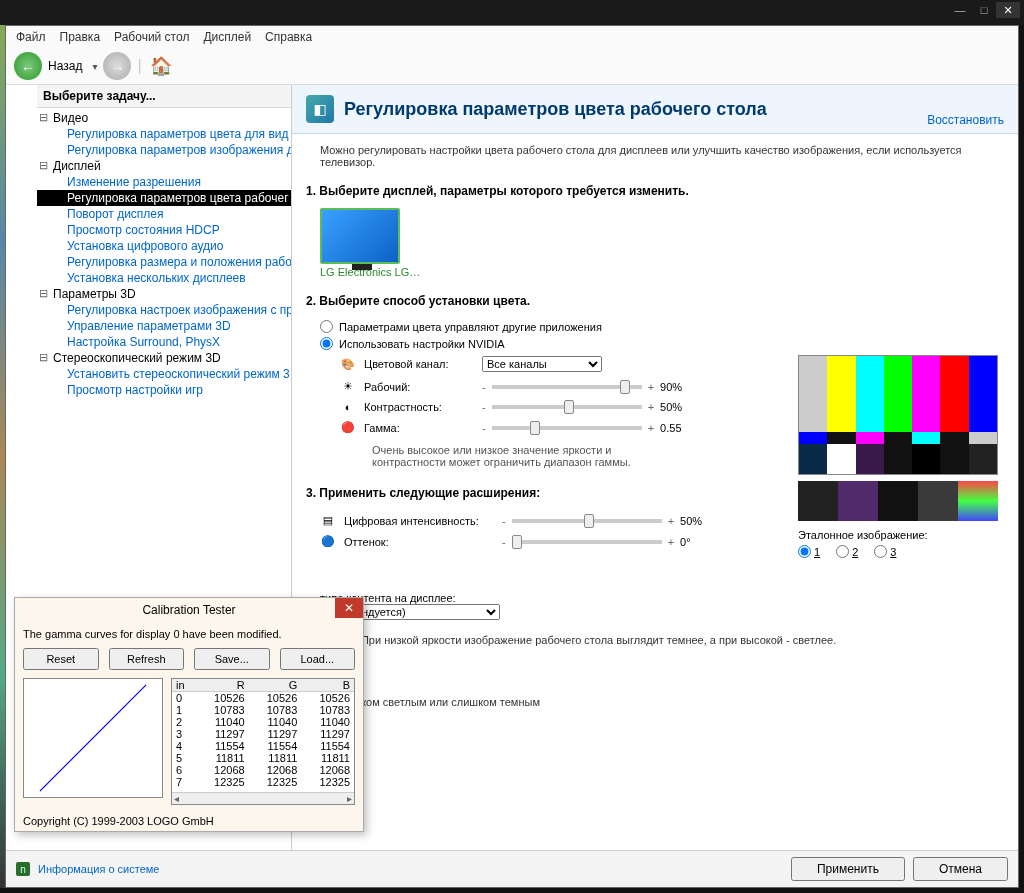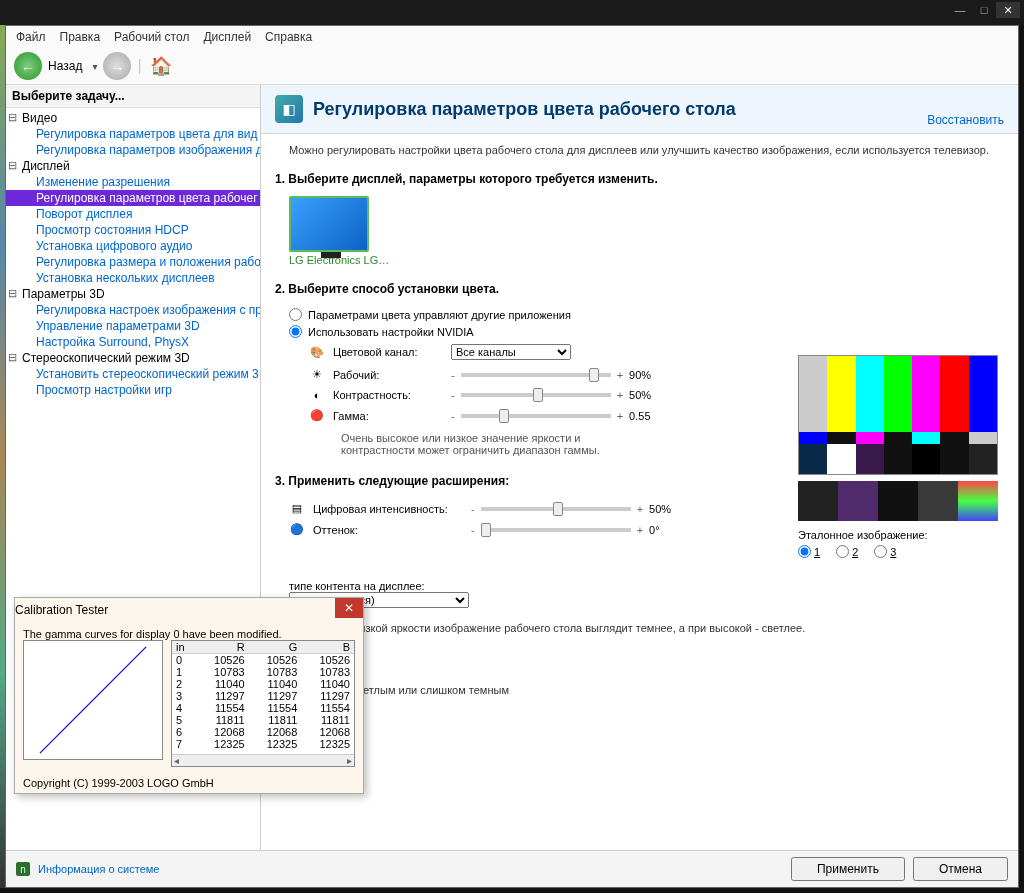--- a/index.html
+++ b/index.html
@@ -19,27 +19,27 @@
 .toolbar { display: flex; align-items: center; gap: 6px; padding: 4px 8px; background: #fafafa; border-bottom: 1px solid #ddd; }
 .btn-round { width: 28px; height: 28px; border-radius: 50%; display: flex; align-items: center; justify-content: center; font-size: 14px; color: #fff; }
 .back-btn { background: radial-gradient(circle, #7ec97e, #2a9a2a); }
 .fwd-btn  { background: radial-gradient(circle, #ddd, #aaa); }
 .back-label { font-size: 12px; margin-right: 4px; }
 .home-btn { width: 28px; height: 28px; display: flex; align-items: center; justify-content: center; font-size: 18px; }
 
 .body { display: flex; flex: 1; min-height: 0; }
 
 
-.sidebar { width: 255px; border-right: 1px solid #ccc; background: #fff; font-size: 12px; overflow: hidden; position: relative; }
+.sidebar { width: 255px; border-right: 1px solid #ccc; background: #fff; font-size: 12px; overflow: hidden; position: relative; margin-left: 31px; }
 .sidebar-title { font-weight: bold; padding: 4px 6px; background: #f4f4f4; border-bottom: 1px solid #ddd; }
 .tree { padding: 2px 0; }
 .tree-group-label { padding: 1px 2px 1px 16px; position: relative; }
 .tree-group-label::before { content: "⊟"; position: absolute; left: 2px; top: 1px; color: #666; font-size: 11px; }
 .tree-item { padding: 1px 2px 1px 30px; color: #0066cc; cursor: default; white-space: nowrap; overflow: hidden; }
-.tree-item.active { background: #6d28d9; color: #fff; }
+.tree-item.active { background: #000000; color: #fff; }
 
 
 .content { flex: 1; display: flex; flex-direction: column; background: #fff; min-width: 0; }
 .page-header { display: flex; align-items: center; gap: 10px; padding: 10px 14px; border-bottom: 1px solid #c6d8ee; background: #eef5fd; position: relative; }
 .page-header .hdr-icon { width: 28px; height: 28px; background: linear-gradient(135deg,#4aa,#27a); border-radius: 4px; display:flex;align-items:center;justify-content:center;color:#fff;font-size:14px; }
 .page-header h1 { font-size: 18px; font-weight: bold; color: #003b6f; }
 .restore { position: absolute; right: 14px; bottom: 6px; font-size: 12px; color: #0066cc; cursor: default; }
 .intro { padding: 10px 28px; font-size: 11px; color: #333; }
 .section-title { font-size: 12px; font-weight: bold; padding: 6px 14px; }
 .section-body { padding: 4px 28px 10px 28px; font-size: 11px; }
@@ -84,21 +84,21 @@
 .footnote { font-size: 11px; color: #333; padding: 4px 28px; }
 
 .footer { border-top: 1px solid #ccc; background: #f4f4f4; display: flex; align-items: center; padding: 6px 10px; gap: 8px; }
 .footer .sysinfo { color: #0066cc; font-size: 11px; cursor: default; }
 .footer .sysicon { width:14px; height:14px; background:#2b6e2b; border-radius:2px; display:flex;align-items:center;justify-content:center;color:#cfe; font-size:10px; }
 .footer .spacer { flex: 1; }
 .footer button { font-size: 12px; padding: 3px 24px; }
 
 
 .calib { position: absolute; left: 14px; top: 597px; width: 350px; background: #fdf6ec; border: 1px solid #aaa; box-shadow: 3px 3px 8px rgba(0,0,0,.25); }
-.calib-title { background: #fdf6ec; height: 24px; display:flex; align-items:center; justify-content:flex-start; font-size: 12px; position:relative; }
+.calib-title { background: #fdf6ec; height: 24px; display:flex; align-items:center; justify-content:center; font-size: 12px; position:relative; }
 .calib-title .close { position:absolute; right:0; top:0; width: 28px; height: 20px; background:#c0392b; color:#fff; display:flex; align-items:center; justify-content:center; font-size:12px; }
 .calib-body { padding: 6px 8px; font-size: 11px; }
 .calib-btns { display:flex; gap: 10px; margin: 8px 0; }
 .calib-btns button { flex:1; font-size: 11px; padding: 3px 0; }
 .calib-lower { display:flex; gap: 8px; }
 .graph { width: 140px; height: 120px; border: 1px solid #888; background: #fff; position: relative; }
 .graph svg { width:100%; height:100%; }
 .table { flex:1; border: 1px solid #888; background:#fff; font-size: 11px; overflow:hidden; }
 .table .hdr, .table .row { display:flex;justify-content:flex-end; }
 .table .hdr div, .table .row div { flex:1; text-align:right; padding: 0 4px; }
@@ -341,20 +341,26 @@
   </div>
 </div>
 
 <div class="calib">
   <div class="calib-title">
     <span>Calibration Tester</span>
     <div class="close">✕</div>
   </div>
   <div class="calib-body">
     <div>The gamma curves for display 0 have been modified.</div>
+    <div class="calib-btns">
+      <button>Reset</button>
+      <button>Refresh</button>
+      <button>Save...</button>
+      <button>Load...</button>
+    </div>
     <div class="calib-lower">
       <div class="graph">
         <svg viewBox="0 0 100 100">
             <line x1="5" y1="95" x2="95" y2="5" stroke="#00f" stroke-width="1"></line>
           </svg>
       </div>
       <div class="table">
         <div class="hdr">
           <div>in</div>
             <div>R</div>

